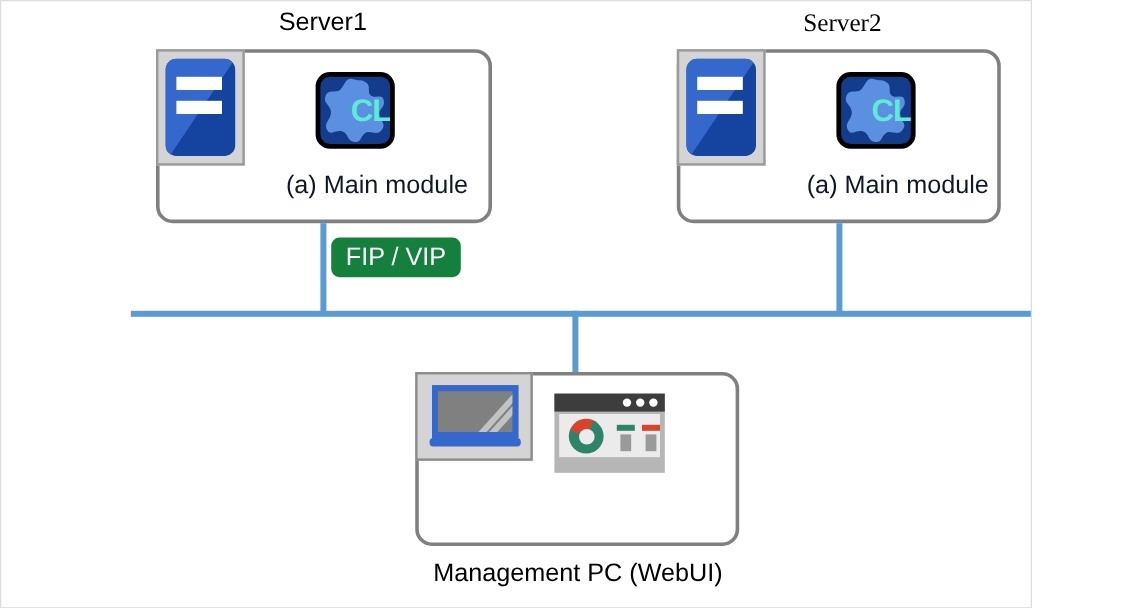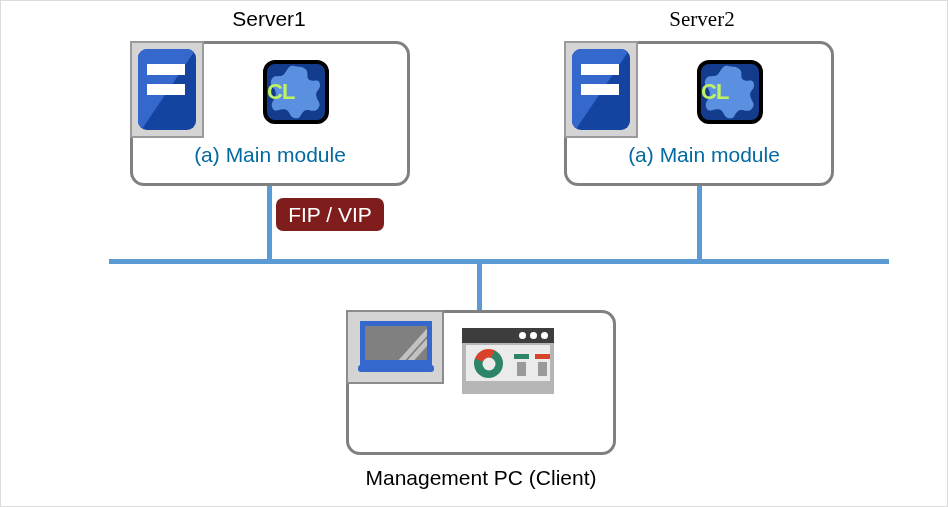--- a/index.html
+++ b/index.html
@@ -6,21 +6,21 @@
   html, body {
     margin: 0;
     padding: 0;
     background: #ffffff;
   }
   body {
     font-family: "Liberation Sans", sans-serif;
   }
   #canvas {
     position: relative;
-    width: 948px;
+    width: 860px;
     height: 507px;
     background: #ffffff;
     border: 1px solid #dcdcdc;
     box-sizing: border-box;
     overflow: hidden;
   }
 
   
   .node-box {
     position: absolute;
@@ -34,23 +34,23 @@
     position: absolute;
     font-size: 21px;
     color: #000000;
     white-space: nowrap;
     text-align: center;
   }
 
   .node-caption {
     position: absolute;
     font-size: 21px;
-    color: #0369a1;
+    color: #0f172a;
     white-space: nowrap;
-    text-align: center;
+    text-align: right;
   }
 
   
   .server-icon {
     position: absolute;
     width: 74px;
     height: 97px;
     background: #d4d4d4;
     border: 2px solid #9a9a9a;
     box-sizing: border-box;
@@ -98,25 +98,25 @@
     left: 0; top: 0;
     width: 100%;
     height: 100%;
   }
   .cl-icon .cl-text {
     position: absolute;
     left: 0;
     right: 0;
     top: 50%;
     transform: translateY(-50%);
-    text-align: left;
-    color: #bef264;
+    text-align: right;
+    color: #5eead4;
     font-family: "Liberation Sans", sans-serif;
     font-weight: bold;
-    font-size: 22px;
+    font-size: 26px;
     letter-spacing: -1px;
     line-height: 1;
   }
 
   
   .laptop-icon {
     position: absolute;
     width: 98px;
     height: 74px;
     background: #d4d4d4;
@@ -250,21 +250,21 @@
     background: #5b9bd5;
   }
   .net-line-v {
     position: absolute;
     background: #5b9bd5;
   }
 
   
   .badge {
     position: absolute;
-    background: #7f1d1d;
+    background: #15803d;
     border-radius: 7px;
     color: #ffffff;
     font-size: 21px;
     display: flex;
     align-items: center;
     justify-content: center;
     white-space: nowrap;
   }
 </style>
 </head>
@@ -354,15 +354,15 @@
         <div class="stem"></div>
       </div>
       <div class="gauge g2">
         <div class="cap"></div>
         <div class="stem"></div>
       </div>
     </div>
   </div>
 
 
-  <div class="node-title" style="left:360px; top:465px; width:240px;">Management PC (Client)</div>
+  <div class="node-title" style="left:360px; top:465px; width:240px;">Management PC (WebUI)</div>
 
 </div>
 
 </body></html>

